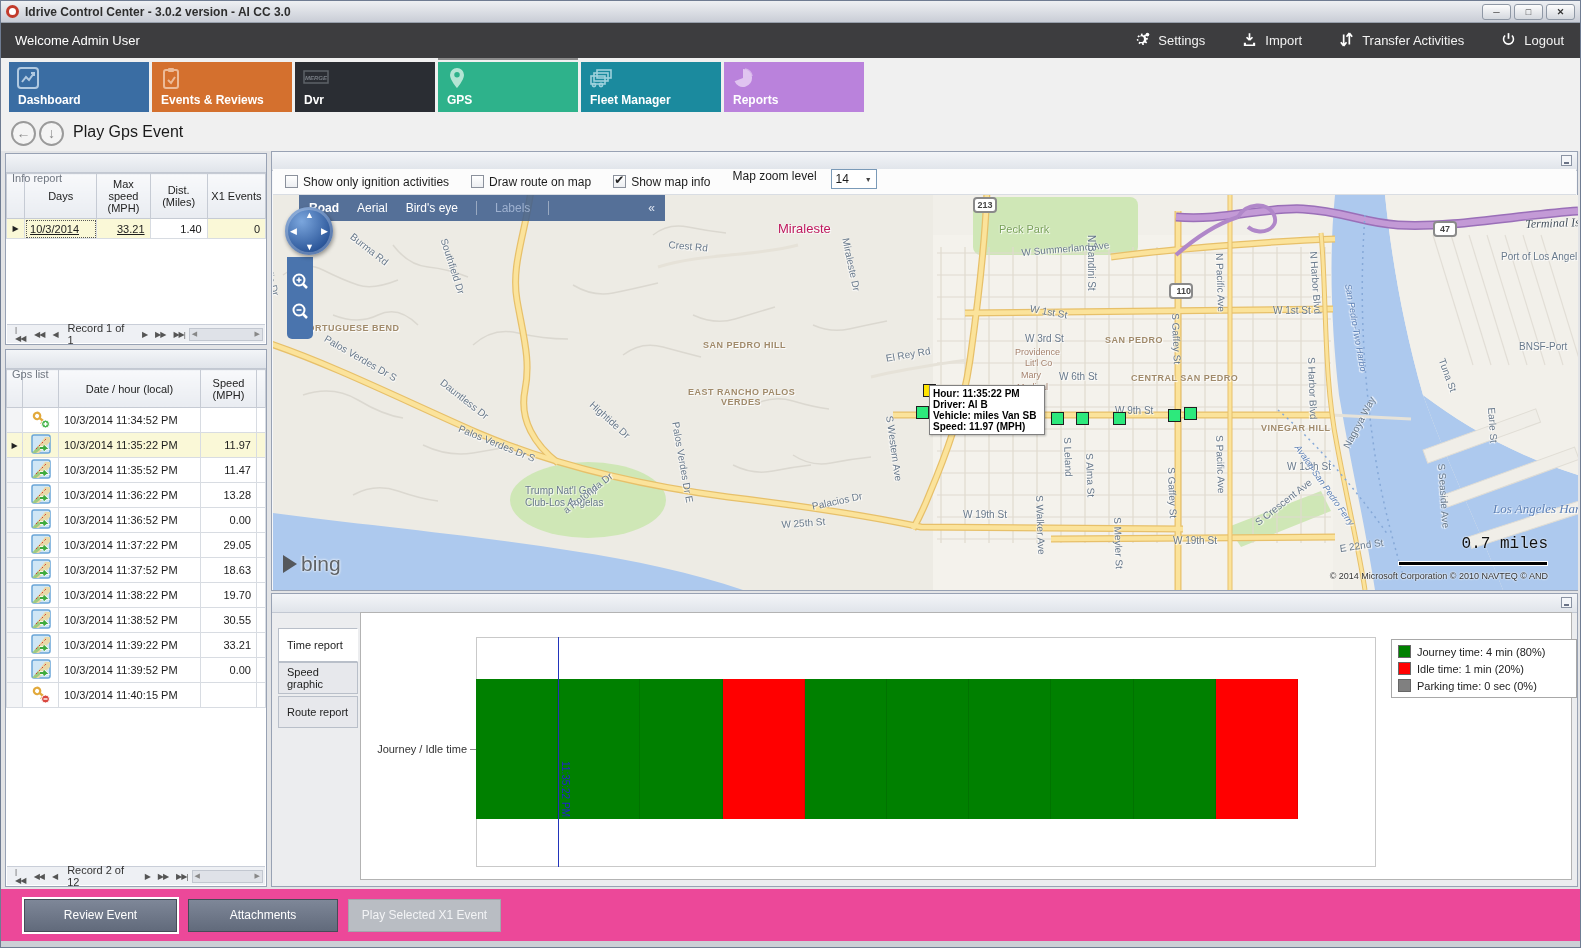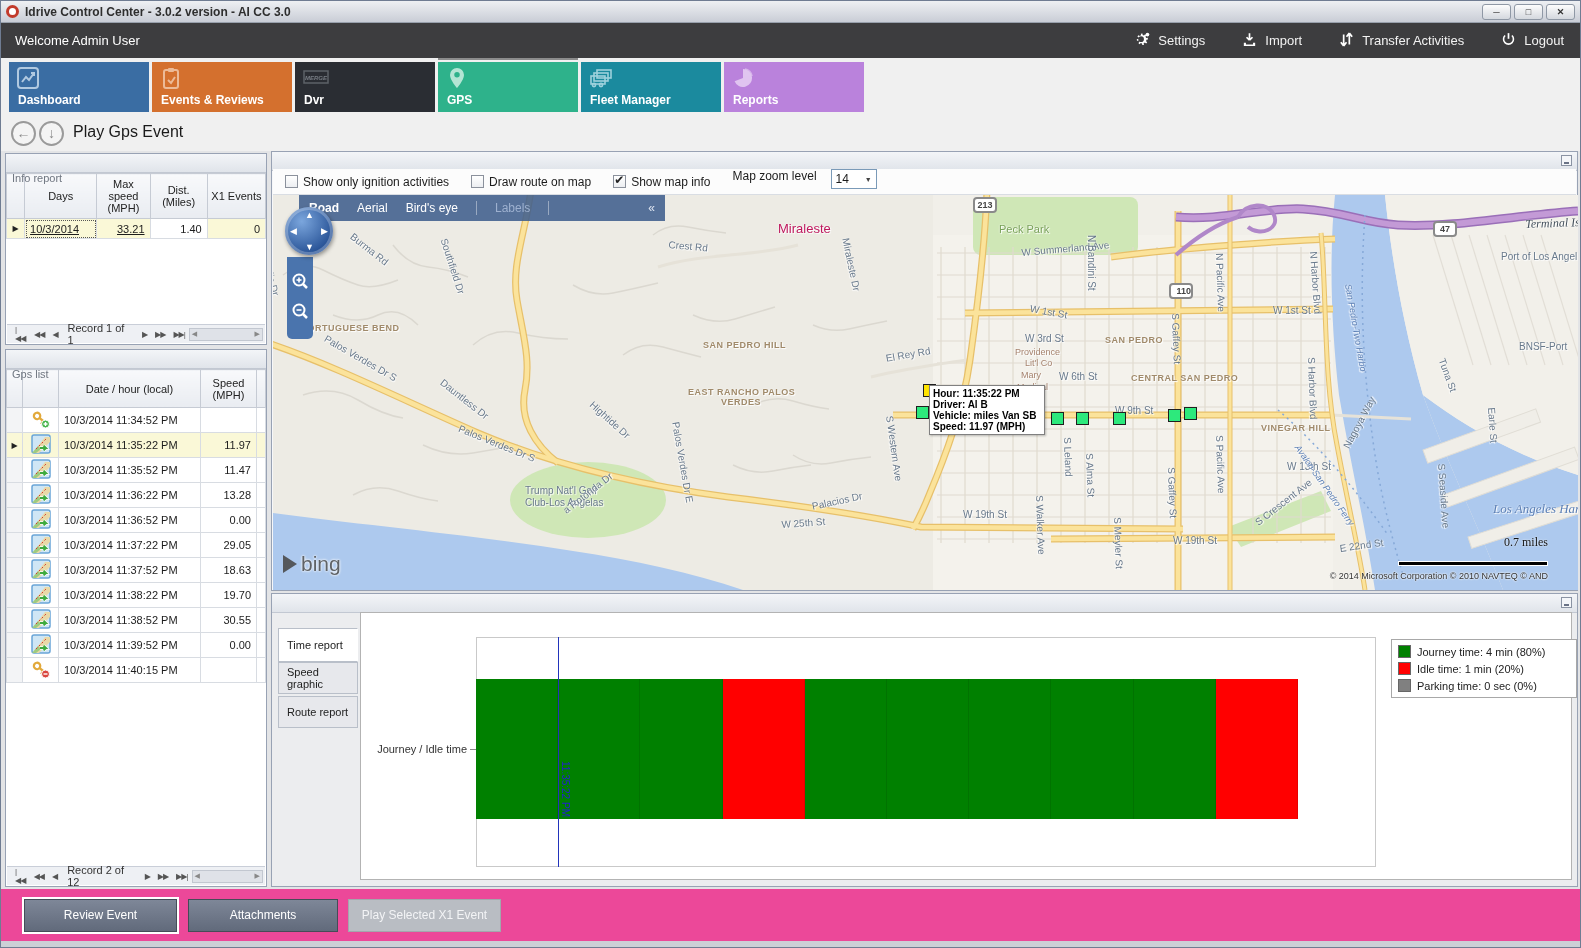--- a/index.html
+++ b/index.html
@@ -73,21 +73,21 @@
 .mtitem.act:after{content:"▲";position:absolute;left:50%;bottom:-11px;transform:translateX(-50%);font-size:7px;color:#cfd9ea}
 .mtitem.dis{color:#9db0cf}
 .mtdiv{width:1px;height:14px;background:rgba(255,255,255,.4)}
 .mtcollapse{margin-left:auto;font-size:12px;color:#dfe6f2}
 .navball{position:absolute;left:12px;top:12px;width:48px;height:48px;border-radius:50%;background:radial-gradient(circle at 35% 30%,#7ba6dd,#2a5598 70%);box-shadow:1px 2px 4px rgba(0,0,0,.4),inset 0 0 0 3px rgba(255,255,255,.25);z-index:6}
 .navball span{position:absolute;color:#fff;font-size:9px}
 .navbar2{position:absolute;left:14px;top:62px;width:26px;height:82px;background:#4a74ad;border-radius:0 0 5px 5px;z-index:5}
 .zbtn{position:absolute;left:3px;width:20px;height:20px;color:#fff;z-index:6}
 .binglogo{position:absolute;left:10px;bottom:14px;z-index:5;display:flex;align-items:center;gap:4px;color:#5f6368;font-size:21px;text-shadow:0 0 3px #fff,0 0 2px #fff}
 .bingtri{width:0;height:0;border-left:14px solid #55585c;border-top:9px solid transparent;border-bottom:9px solid transparent}
-.scaletext{position:absolute;right:30px;top:340px;font-size:12px;color:#111;font-family:Liberation Serif, serif;z-index:5;text-shadow:0 0 2px #fff}
+.scaletext{position:absolute;right:30px;top:340px;font-size:16px;color:#111;font-family:Liberation Mono, monospace;z-index:5;text-shadow:0 0 2px #fff}
 .scalebar{position:absolute;right:30px;top:366px;width:150px;height:5px;background:#000;border:1px solid #fff;z-index:5}
 .copyright{position:absolute;right:30px;top:376px;font-size:9px;color:#333;z-index:5;text-shadow:0 0 2px #fff,0 0 2px #fff}
 
 .vtab{position:absolute;left:6px;width:80px;height:32px;background:#e7e8ec;border:1px solid #b9bfc9;font-size:11px;color:#222;display:flex;align-items:center;padding-left:8px;cursor:pointer}
 .vtab.act{background:#fff;border-right:1px solid #fff;z-index:2;height:34px}
 .chartbox{position:absolute;left:88px;top:18px;width:1212px;height:268px;background:#fff;border:1px solid #b3b3b3}
 .plot{position:absolute;left:115px;top:24px;width:900px;height:230px;border:1px solid #c9c9c9}
 .bar{position:absolute;left:115px;top:66px;width:822px;height:140px;display:flex}
 .seg{height:100%;border-right:1px solid rgba(0,0,0,.10)}
 .cursorline{position:absolute;top:24px;height:230px;width:1px;background:#2233bb;z-index:3}
@@ -393,20 +393,34 @@
             <td class="icn"><svg width="20" height="20" viewBox="0 0 20 20">
                 <rect x="1" y="1" width="18" height="18" rx="2" fill="#cfe6f5" stroke="#6aa5d8" stroke-width="1.5"></rect>
                 <polygon points="3,17 14,3 19,3 19,8 8,19 3,19" fill="#e8d9a8"></polygon>
                 <polygon points="1,19 7,12 10,15 5,19" fill="#9ecb7e"></polygon>
                 <path d="M5 15L15 5" stroke="#d23a2e" stroke-width="1" stroke-dasharray="2,2"></path>
                 <path d="M9 14h6l-2.4-2.4M15 14l-2.4 2.4" stroke="#fff" stroke-width="3.4" fill="none"></path>
                 <path d="M9 14h6l-2.4-2.4M15 14l-2.4 2.4" stroke="#3faa3f" stroke-width="2" fill="none"></path>
               </svg></td>
             <td>10/3/2014 11:38:52 PM</td>
             <td class="num">30.55</td>
+            <td></td>
+          </tr>
+          <tr>
+            <td class="mark" style="height:25px"></td>
+            <td class="icn"><svg width="20" height="20" viewBox="0 0 20 20">
+                <rect x="1" y="1" width="18" height="18" rx="2" fill="#cfe6f5" stroke="#6aa5d8" stroke-width="1.5"></rect>
+                <polygon points="3,17 14,3 19,3 19,8 8,19 3,19" fill="#e8d9a8"></polygon>
+                <polygon points="1,19 7,12 10,15 5,19" fill="#9ecb7e"></polygon>
+                <path d="M5 15L15 5" stroke="#d23a2e" stroke-width="1" stroke-dasharray="2,2"></path>
+                <path d="M9 14h6l-2.4-2.4M15 14l-2.4 2.4" stroke="#fff" stroke-width="3.4" fill="none"></path>
+                <path d="M9 14h6l-2.4-2.4M15 14l-2.4 2.4" stroke="#3faa3f" stroke-width="2" fill="none"></path>
+              </svg></td>
+            <td>10/3/2014 11:39:22 PM</td>
+            <td class="num">33.21</td>
             <td></td>
           </tr>
           <tr>
             <td class="mark" style="height:25px"></td>
             <td class="icn"><svg width="20" height="20" viewBox="0 0 20 20">
                 <rect x="1" y="1" width="18" height="18" rx="2" fill="#cfe6f5" stroke="#6aa5d8" stroke-width="1.5"></rect>
                 <polygon points="3,17 14,3 19,3 19,8 8,19 3,19" fill="#e8d9a8"></polygon>
                 <polygon points="1,19 7,12 10,15 5,19" fill="#9ecb7e"></polygon>
                 <path d="M5 15L15 5" stroke="#d23a2e" stroke-width="1" stroke-dasharray="2,2"></path>
                 <path d="M9 14h6l-2.4-2.4M15 14l-2.4 2.4" stroke="#fff" stroke-width="3.4" fill="none"></path>

